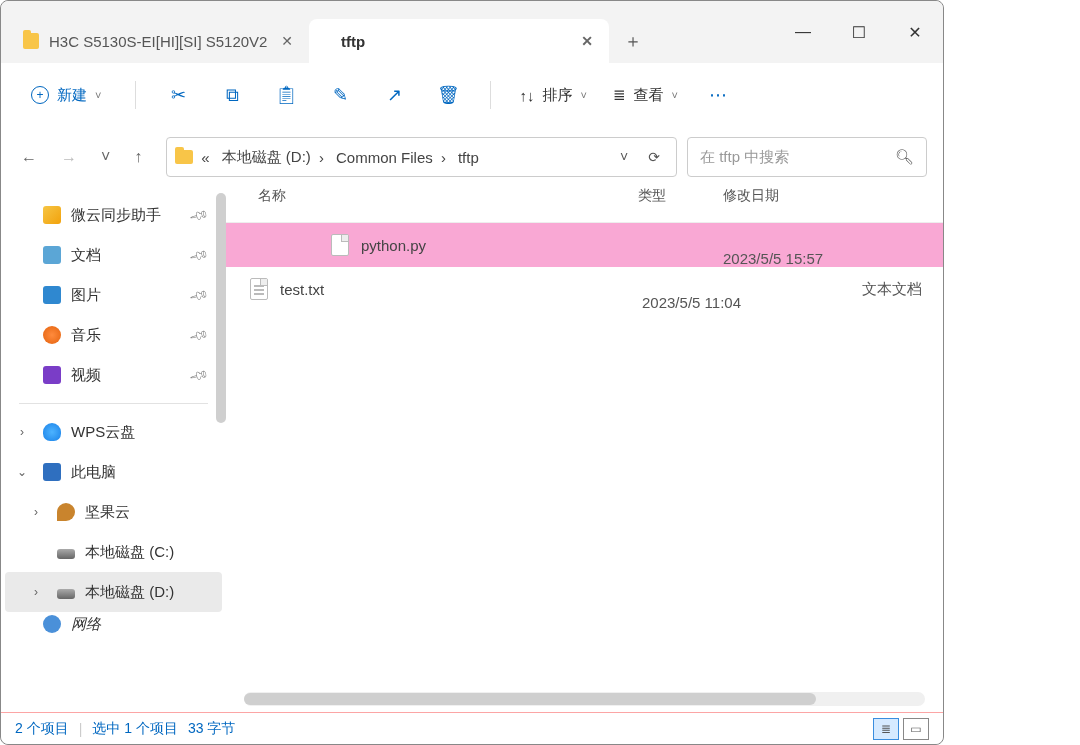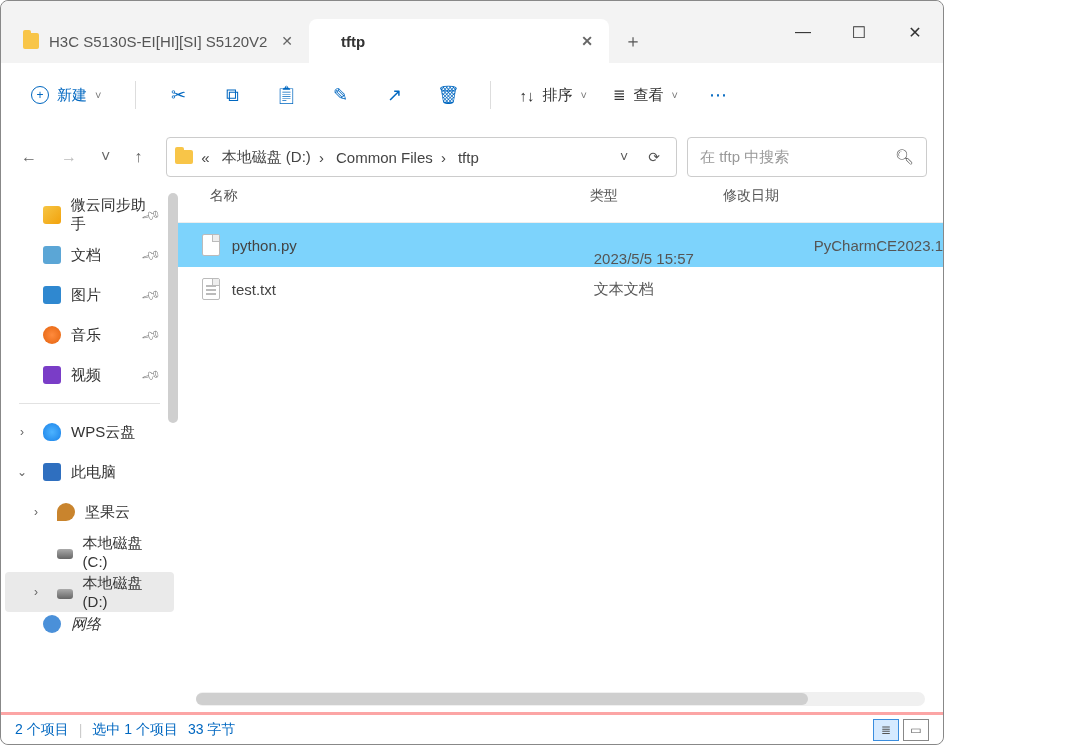--- a/index.html
+++ b/index.html
@@ -67,31 +67,31 @@
 .sideitem.sub { padding-left: 52px; }
 .sideitem.selected { background: #eaeaea; border-radius: 4px; }
 
 .files { flex: 1; display: flex; flex-direction: column; position: relative; }
 .fheader { display: flex; height: 36px; align-items: flex-start; border-bottom: 1px solid #eee; padding-left: 32px; color: #555; }
 .fcol.name { width: 380px; }
 .fcol.date { width: 220px; }
 .fcol.type { flex: 1; }
 .sortglyph { position: absolute; left: 420px; top: 2px; font-size: 10px; color: #888; }
 .frow { display: flex; height: 44px; align-items: center; padding-left: 24px; color: #444; font-size: 15px; }
-.frow.selected { background: #7dd3fc; justify-content: flex-end; }
+.frow.selected { background: #f9a8d4; justify-content: flex-end; }
 .fcell.name { width: 392px; display: flex; align-items: center; gap: 12px; }
 .fcell.date { width: 220px; color: #555; margin-top: 27px; }
 .fcell.type { flex: 1; color: #555; }
 .fileicon { width: 18px; height: 22px; border: 1px solid #bbb; border-radius: 2px; background: #fff; position: relative; }
 .fileicon::after { content:""; position:absolute; top:0; right:0; width:6px; height:6px; background:#eee; border-left:1px solid #bbb; border-bottom:1px solid #bbb; }
 .fileicon.txt::before { content:""; position:absolute; left:3px; top:6px; right:3px; height:2px; background:#bbb; box-shadow:0 4px 0 #bbb, 0 8px 0 #bbb; }
 .hscroll { position:absolute; bottom:6px; left:18px; right:18px; height:14px; background:#f0f0f0; border-radius:7px; }
 .hscroll .thumb { position:absolute; left:0; top:1px; width:84%; height:12px; background:#cfcfcf; border-radius:6px; }
 
-.status { height: 32px; display: flex; align-items: center; padding: 0 14px; gap: 10px; color: #0067c0; font-size: 14px; border-top: 3px solid #fca5a5; }
+.status { height: 32px; display: flex; align-items: center; padding: 0 14px; gap: 10px; color: #0067c0; font-size: 14px; border-top: 1px solid #fca5a5; }
 .status .ssep { color: #ccc; }
 .viewbtns { margin-left: auto; display: flex; gap: 4px; }
 .viewbtn { width: 26px; height: 22px; border: 1px solid #888; display:flex; align-items:center; justify-content:center; font-size:12px; color:#555; }
 .viewbtn.active { background:#d6eaff; border-color:#3a8dde; }
 .chev::before{content:"˅";}
 </style>
 </head>
 <body>
 
 <div class="window">
@@ -237,27 +237,27 @@
           <div class="fcol date">修改日期</div>
           <div class="sortglyph">⌃</div>
         </div>
         <div id="filelist">
             <div class="frow selected">
               <div class="fcell name">
                 <span class="fileicon "></span>
                 <span>python.py</span>
               </div>
               <div class="fcell date">2023/5/5 15:57</div>
-              <div class="fcell type">PyCharmCE2023.1</div>
             </div>
             <div class="frow">
               <div class="fcell name">
                 <span class="fileicon txt"></span>
                 <span>test.txt</span>
               </div>
+              <div class="fcell date">2023/5/5 11:04</div>
               <div class="fcell type">文本文档</div>
             </div>
           </div>
         <div class="hscroll">
             <div class="thumb"></div>
           </div>
       </div>
     </div>
 
     <div class="status">

